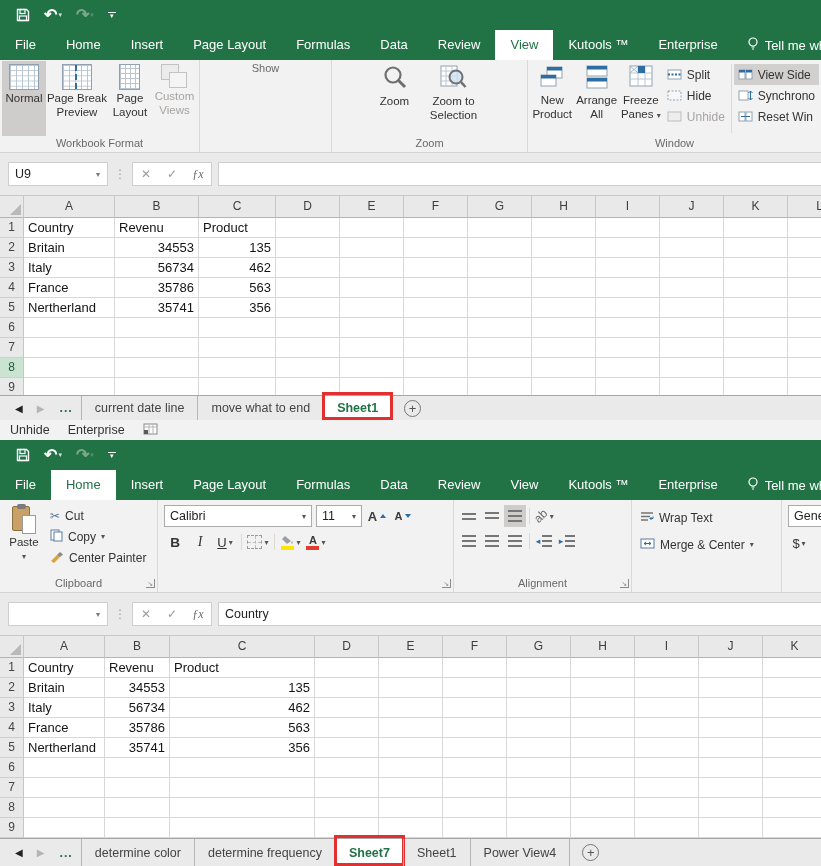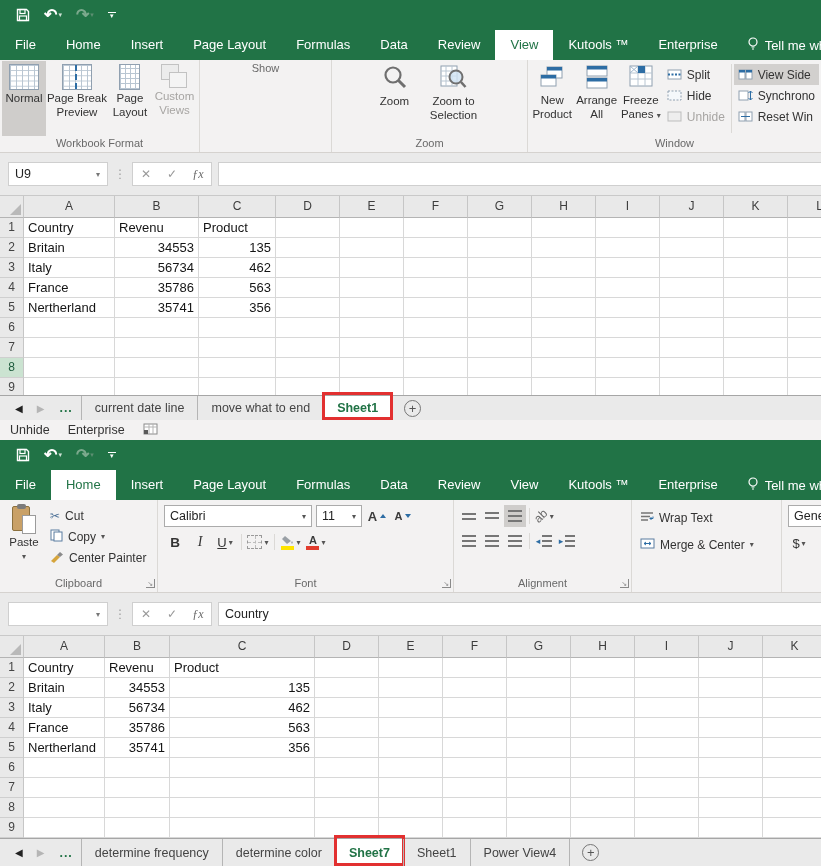--- a/index.html
+++ b/index.html
@@ -693,21 +693,20 @@
           </span>
           <span class="ibtn">
             <span class="colorbar">
               <span style="font-size:11px;font-weight:bold;color:#3b3b3b;line-height:10px">A</span>
               <span class="bar" style="background:#e23c2e"></span>
             </span>
               <span class="caret">▾</span>
           </span>
         </div>
       </div>
-      <div class="rg-label">Font</div>
         <span class="launcher"></span>
     </div>
 
     <div class="rgroup" style="width:178px">
       <div class="rg-content" style="flex-direction:column; gap:3px; padding:4px 2px 0">
         <div style="display:flex; align-items:center; gap:1px">
           <span class="ibtn">
               <span class="lines" style="height:7px"></span>
             </span>
           <span class="ibtn">
@@ -951,21 +950,21 @@
           <div class="cell" style="width: 64px;"></div>
         </div>
       </div>
     </div>
 
   <div class="sheetbar">
     <span class="snav">◀</span>
     <span class="snav dis">▶</span>
     <span class="soverflow">...</span>
     <div class="stabs" id="stabs2">
+        <div class="stab">determine color</div>
         <div class="stab">determine frequency</div>
-        <div class="stab">determine color</div>
         <div class="stab active annot">Sheet7</div>
         <div class="stab">Sheet1</div>
         <div class="stab">Power View4</div>
       </div>
     <span class="addsheet">+</span>
   </div>
 </div>
 
 </body></html>

